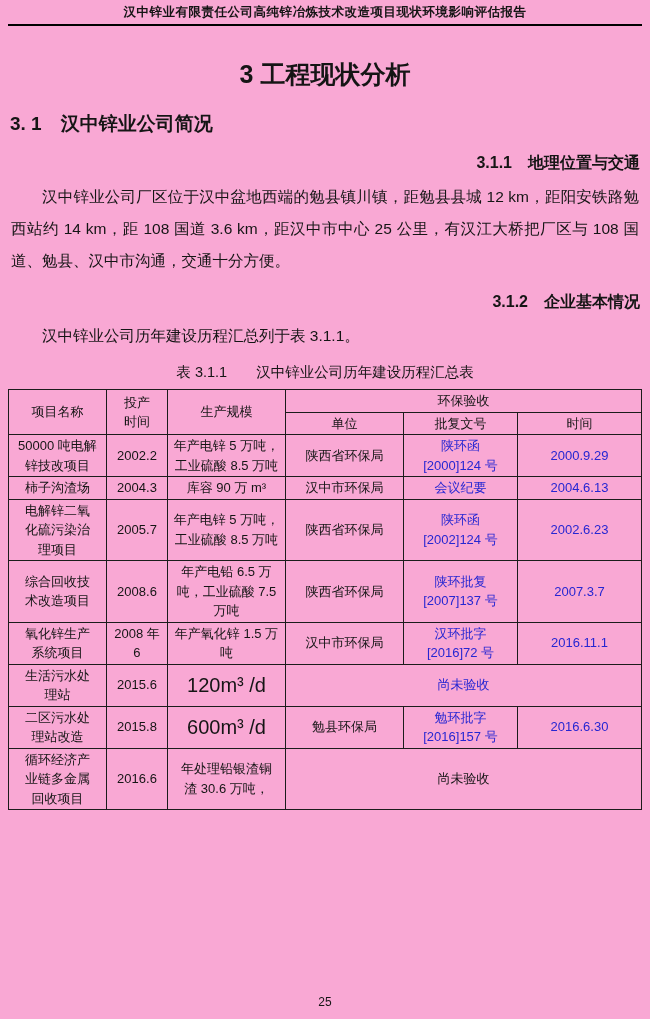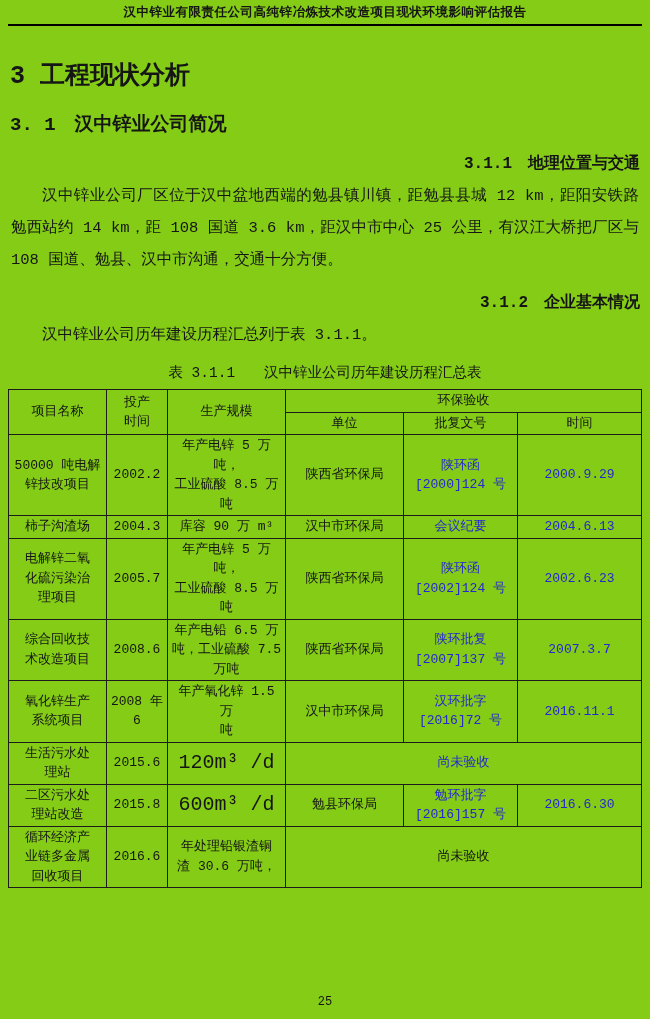--- a/index.html
+++ b/index.html
@@ -3,40 +3,41 @@
 <meta charset="utf-8">
 <style>
   :root { --blue: #2626d2; --ink: #151515; }
   * { box-sizing: border-box; }
   html, body { margin: 0; padding: 0; background: #ffffff; }
   .page {
     position: relative;
     width: 650px;
     height: 1019px;
     margin: 0 auto;
-    background: #84cc16;
+    background: #f9a8d4;
     color: var(--ink);
-    font-family: Liberation Mono, monospace;
+    font-family: Liberation Sans, sans-serif;
     overflow: hidden;
   }
   .running-head {
     padding-top: 4px;
     text-align: center;
     font-size: 12.5px;
     font-weight: bold;
     letter-spacing: 0.5px;
   }
   .head-rule {
     margin: 3px 8px 0 8px;
     border-bottom: 2px solid #000;
   }
   h1.chapter {
     margin: 32px 10px 0 10px;
     font-size: 25px;
     font-weight: bold;
+    text-align: center;
   }
   h2.section {
     margin: 20px 10px 0 10px;
     font-size: 19px;
     font-weight: bold;
   }
   h3.subsection {
     margin: 16px 10px 0 10px;
     font-size: 16px;
     font-weight: bold;

